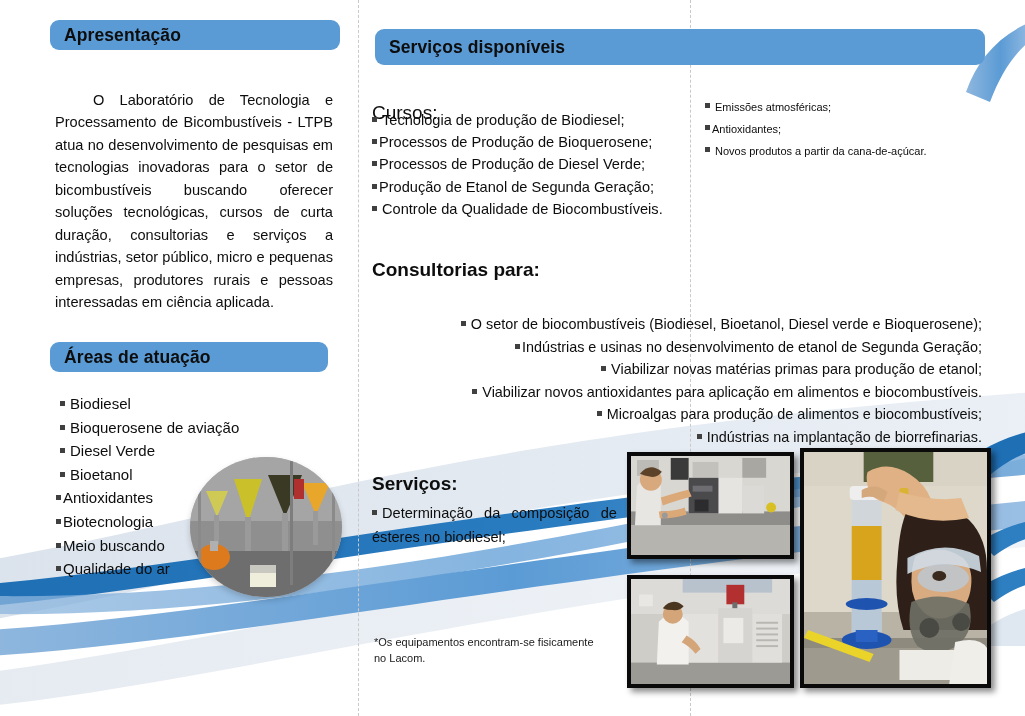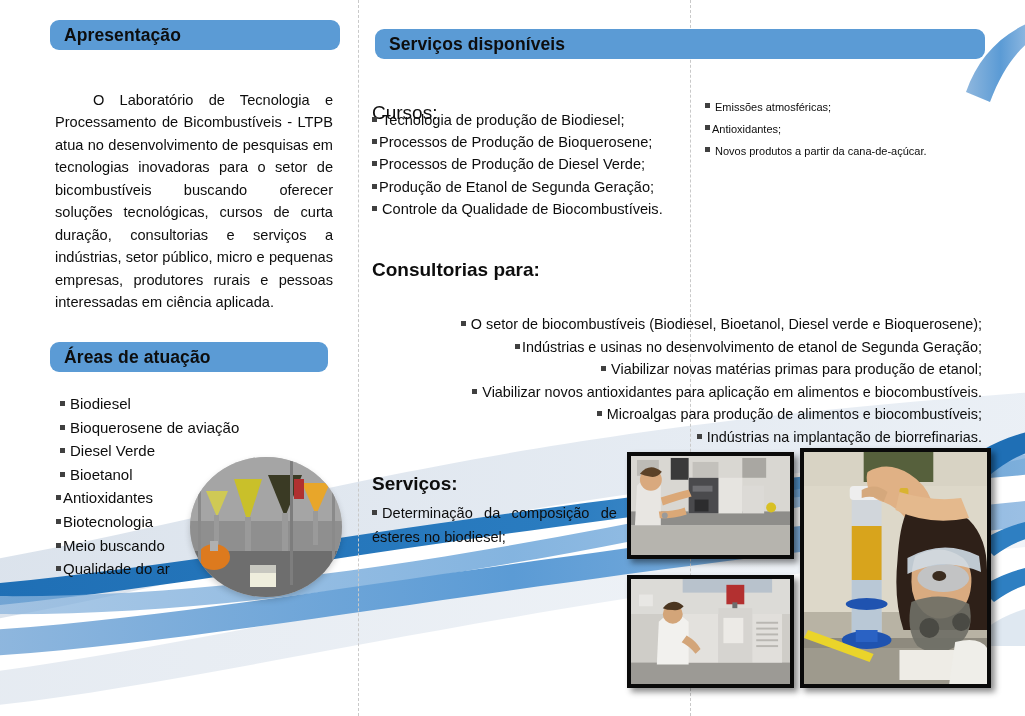--- a/index.html
+++ b/index.html
@@ -48,21 +48,21 @@
     box-sizing: border-box;
     padding-left: 14px;
     font-weight: bold;
     font-size: 17.5px;
     letter-spacing: .1px;
     color: #0d0d0d;
   }
 
   #banner-apresentacao { left: 50px;  top: 20px;  width: 290px; height: 30px; }
   #banner-areas        { left: 50px;  top: 342px; width: 278px; height: 30px; }
-  #banner-servicos     { left: 375px; top: 29px;  width: 610px; height: 30px; }
+  #banner-servicos     { left: 375px; top: 29px;  width: 610px; height: 36px; }
 
   
   #col-left { position: absolute; left: 55px; top: 74px; width: 278px; }
 
   #apresentacao-body {
     font-size: 14.6px;
     line-height: 22.5px;
     text-align: justify;
     text-indent: 38px;
     color: #0d0d0d;
@@ -282,20 +282,21 @@
     <div><span class="sq"></span><span>Microalgas para produção de alimentos e biocombustíveis;</span></div>
     <div><span class="sq"></span><span>Indústrias na implantação de biorrefinarias.</span></div>
   </div>
 
   <div id="servicos-head">Serviços:</div>
 
   <div id="servicos-list">
     <div class="just"><span class="sq"></span><span>Determinação da composição de ésteres no biodiesel;</span></div>
   </div>
 
+  <div id="footnote">*Os equipamentos encontram-se fisicamente no Lacom.</div>
 
   <div class="photo" id="photo-spectro">
     <svg viewBox="0 0 160 100" preserveAspectRatio="none" aria-hidden="true">
       <rect width="160" height="100" fill="#cfcdc8"></rect>
       <rect y="0" width="160" height="56" fill="#d9d7d2"></rect>
       <rect x="0" y="56" width="160" height="14" fill="#8e8d8a"></rect>
       <rect x="0" y="70" width="160" height="30" fill="#b6b4ae"></rect>
 
       <rect x="6" y="4" width="22" height="16" fill="#bdbbb6"></rect>
       <rect x="40" y="2" width="18" height="22" fill="#3a3a3a"></rect>

